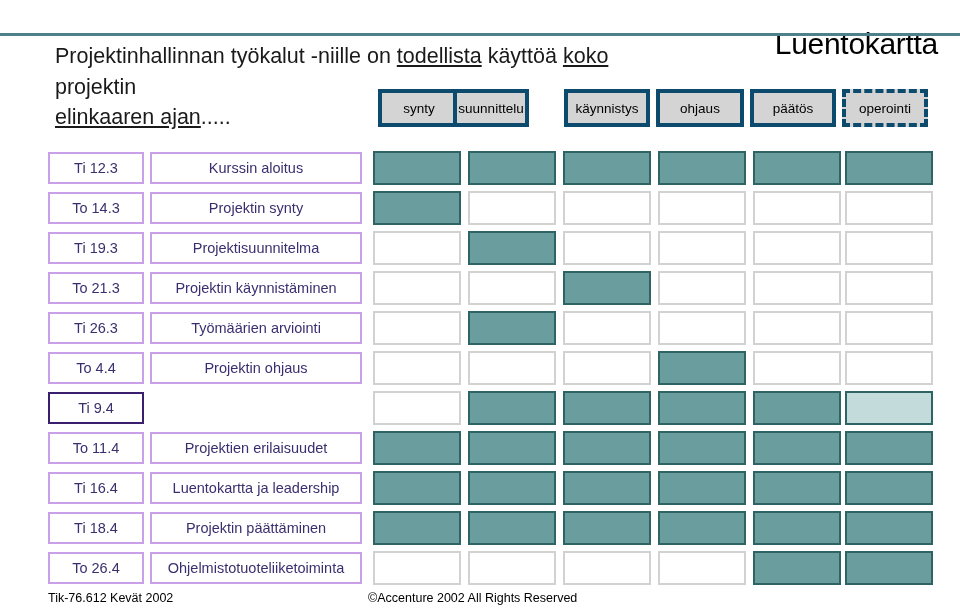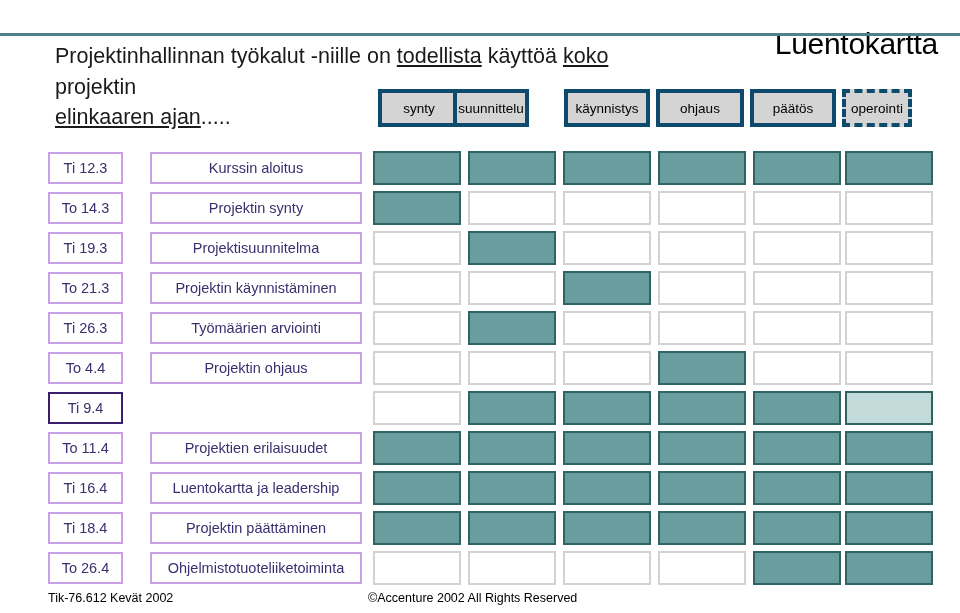--- a/index.html
+++ b/index.html
@@ -76,21 +76,21 @@
     top: 4px; height: 32px;
     border: 2px solid #C9A0E8;
     background: #FFFFFF;
     display: flex;
     align-items: center;
     justify-content: center;
     font-size: 14.5px;
     color: #3B2E6E;
     white-space: nowrap;
   }
-  .date-cell  { left: 48px;  width: 75px; }
+  .date-cell  { left: 48px;  width: 96px; }
   .topic-cell { left: 150px; width: 212px; }
 
   .row.active .date-cell,
   .row.active .topic-cell { border-color: #3B1E6E; }
   .row.active .topic-cell {
     background: #10529C;
     color: #FFFFFF;
   }
 
   
@@ -147,21 +147,21 @@
     </div>
     <div class="phase-box" style="left: 186px; width: 86px;">
       <span>käynnistys</span>
     </div>
     <div class="phase-box" style="left: 278px; width: 88px;">
       <span>ohjaus</span>
     </div>
     <div class="phase-box" style="left: 372px; width: 86px;">
       <span>päätös</span>
     </div>
-    <div class="phase-box dashed" style="left: 464px; width: 70px;">
+    <div class="phase-box dashed" style="left: 464px; width: 86px;">
       <span>operointi</span>
     </div>
   </div>
 
 <div id="schedule">
     <div class="row">
       <div class="date-cell">Ti 12.3</div>
       <div class="topic-cell">Kurssin aloitus</div>
       <div class="grid">
         <div class="gcell on" style="left: 0px; width: 88px;"></div>

